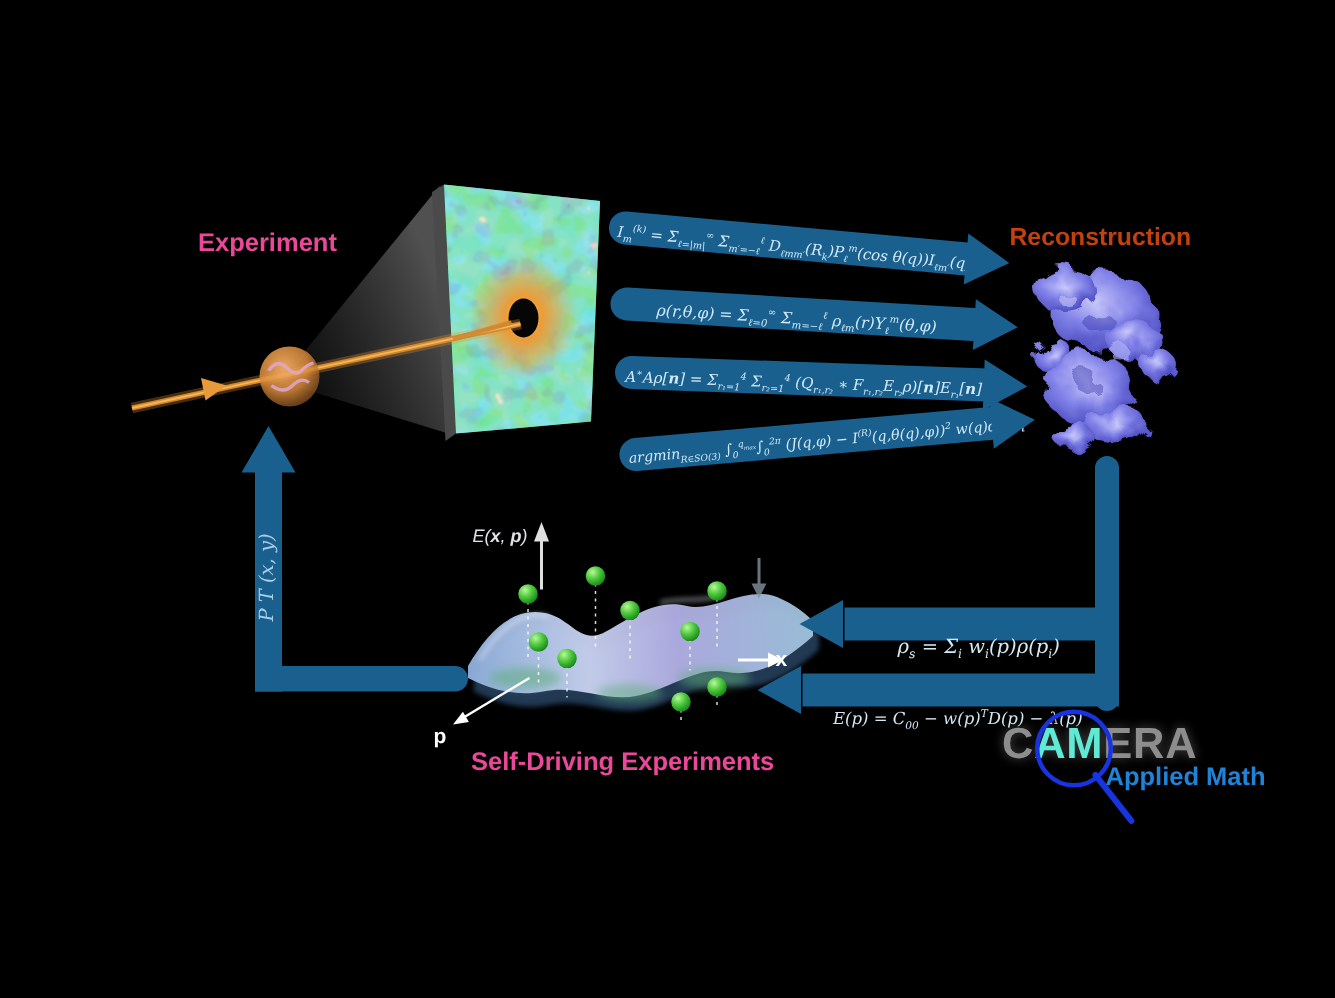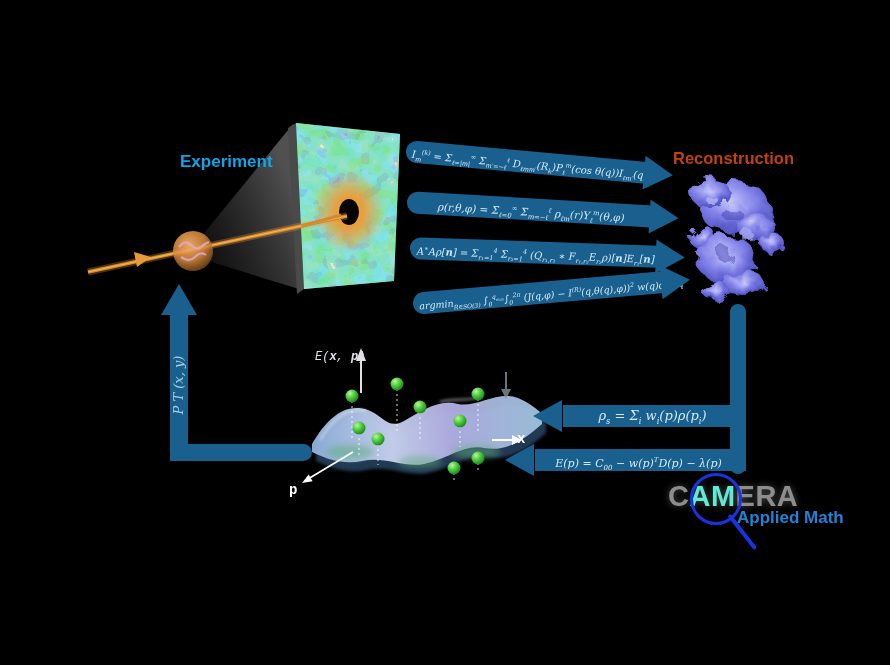--- a/index.html
+++ b/index.html
@@ -3,50 +3,50 @@
 <meta charset="utf-8">
 <style>
   html,body { margin:0; padding:0; background:#000; }
   .stage {
     position:relative; width:890px; height:665px; background:#000;
     overflow:hidden; font-family:"Liberation Sans", sans-serif;
   }
   .stage svg { position:absolute; left:0; top:0; }
 
   .title { position:absolute; font-weight:bold; white-space:nowrap; }
-  .lavender { color:#0ea5e9;margin-left:48px; }
+  .lavender { color:#ec4899; }
   .white { color:#c2410c; }
 
   
   .eq-arrow { position:absolute; height:24px; transform-origin:left center; }
   .eq-body {
     position:absolute; top:1px; bottom:1px; background:#19608f;
     color:#d2e9f6; font-family:"DejaVu Serif", serif; font-style:italic;
     line-height:22px; text-align:center; white-space:nowrap; overflow:visible;
   }
   .eq-body sub, .eq-body sup { font-size:0.64em; }
   .right-arrow .eq-body { left:0; right:27px; border-radius:12px 0 0 12px; padding:0 2px 0 6px; }
-  .left-arrow  .eq-body { left:30px; right:0; padding:0 6px 0 2px; }
+  .left-arrow  .eq-body { left:30px; right:0; padding:16px 6px 0 2px; }
   .head { position:absolute; top:50%; transform:translateY(-50%); width:0; height:0; }
   .head-right { right:0; border-top:17px solid transparent; border-bottom:17px solid transparent; border-left:29px solid #19608f; }
   .head-left  { left:0;  border-top:16px solid transparent; border-bottom:16px solid transparent; border-right:29px solid #19608f; }
 
   
   .bar { position:absolute; background:#19608f; }
   .tri-up { position:absolute; width:0; height:0;
     border-left:18px solid transparent; border-right:18px solid transparent;
     border-bottom:31px solid #19608f; }
   .vert-label {
     position:absolute; width:140px; height:16px; line-height:16px; text-align:center;
     color:#a9cde6; font-family:"DejaVu Serif", serif; font-style:italic; font-size:13px;
     transform:rotate(-90deg); white-space:nowrap;
   }
 
   
-  .math-label { position:absolute; font-family:Liberation Mono, monospace; color:#dfe2e8; white-space:nowrap; }
+  .math-label { position:absolute; font-family:Liberation Sans, sans-serif; color:#dfe2e8; white-space:nowrap; }
 
   
   .camera-word { position:absolute; font-size:29px; font-weight:bold; letter-spacing:0.5px;
     color:#8d8d8d; text-shadow:0 0 7px rgba(255,255,255,0.30); white-space:nowrap; }
   .camera-word .am { color:#5eead4; }
   .applied { position:absolute; font-size:17px; font-weight:bold; color:#1f83d8; white-space:nowrap; }
   .mag-circle { position:absolute; width:46px; height:46px; border:3px solid #1834e0; border-radius:50%; }
   .mag-handle { position:absolute; width:43px; height:4px; background:#1834e0; border-radius:2px;
     transform-origin:0 50%; transform:rotate(52deg); }
 </style>
@@ -207,20 +207,21 @@
       </g>
       <g opacity="0.8">
         <line x1="506" y1="372" x2="506" y2="392" stroke="#82929e" stroke-width="2"></line>
         <polygon points="506,399 501,389 511,389" fill="#82929e"></polygon>
       </g>
     </g>
   </svg>
 
   <div class="title lavender" style="left:132px; top:152px; font-size:17px;">Experiment</div>
   <div class="title white" style="left:673px; top:149px; font-size:16.5px;">Reconstruction</div>
+  <div class="title lavender" style="left:314px; top:498px; font-size:17px;">Self-Driving Experiments</div>
 
   <div class="eq-arrow right-arrow" style="left:406px; top:139px; width:268px; transform:rotate(5.2deg); font-size:10px;">
     <div class="eq-body">I<sub>m</sub><sup>(k)</sup> = Σ<sub>ℓ=|m|</sub><sup>∞</sup> Σ<sub>m′=−ℓ</sub><sup>ℓ</sup> D<sub>ℓmm′</sub>(R<sub>k</sub>)P<sub>ℓ</sub><sup>m</sup>(cos θ(q))I<sub>ℓm′</sub>(q)</div>
     <div class="head head-right"></div>
   </div>
   <div class="eq-arrow right-arrow" style="left:407px; top:190px; width:272px; transform:rotate(3.4deg); font-size:10.5px;">
     <div class="eq-body">ρ(r,θ,φ) = Σ<sub>ℓ=0</sub><sup>∞</sup> Σ<sub>m=−ℓ</sub><sup>ℓ</sup> ρ<sub>ℓm</sub>(r)Y<sub>ℓ</sub><sup>m</sup>(θ,φ)</div>
     <div class="head head-right"></div>
   </div>
   <div class="eq-arrow right-arrow" style="left:410px; top:236px; width:275px; transform:rotate(2deg); font-size:10px;">

